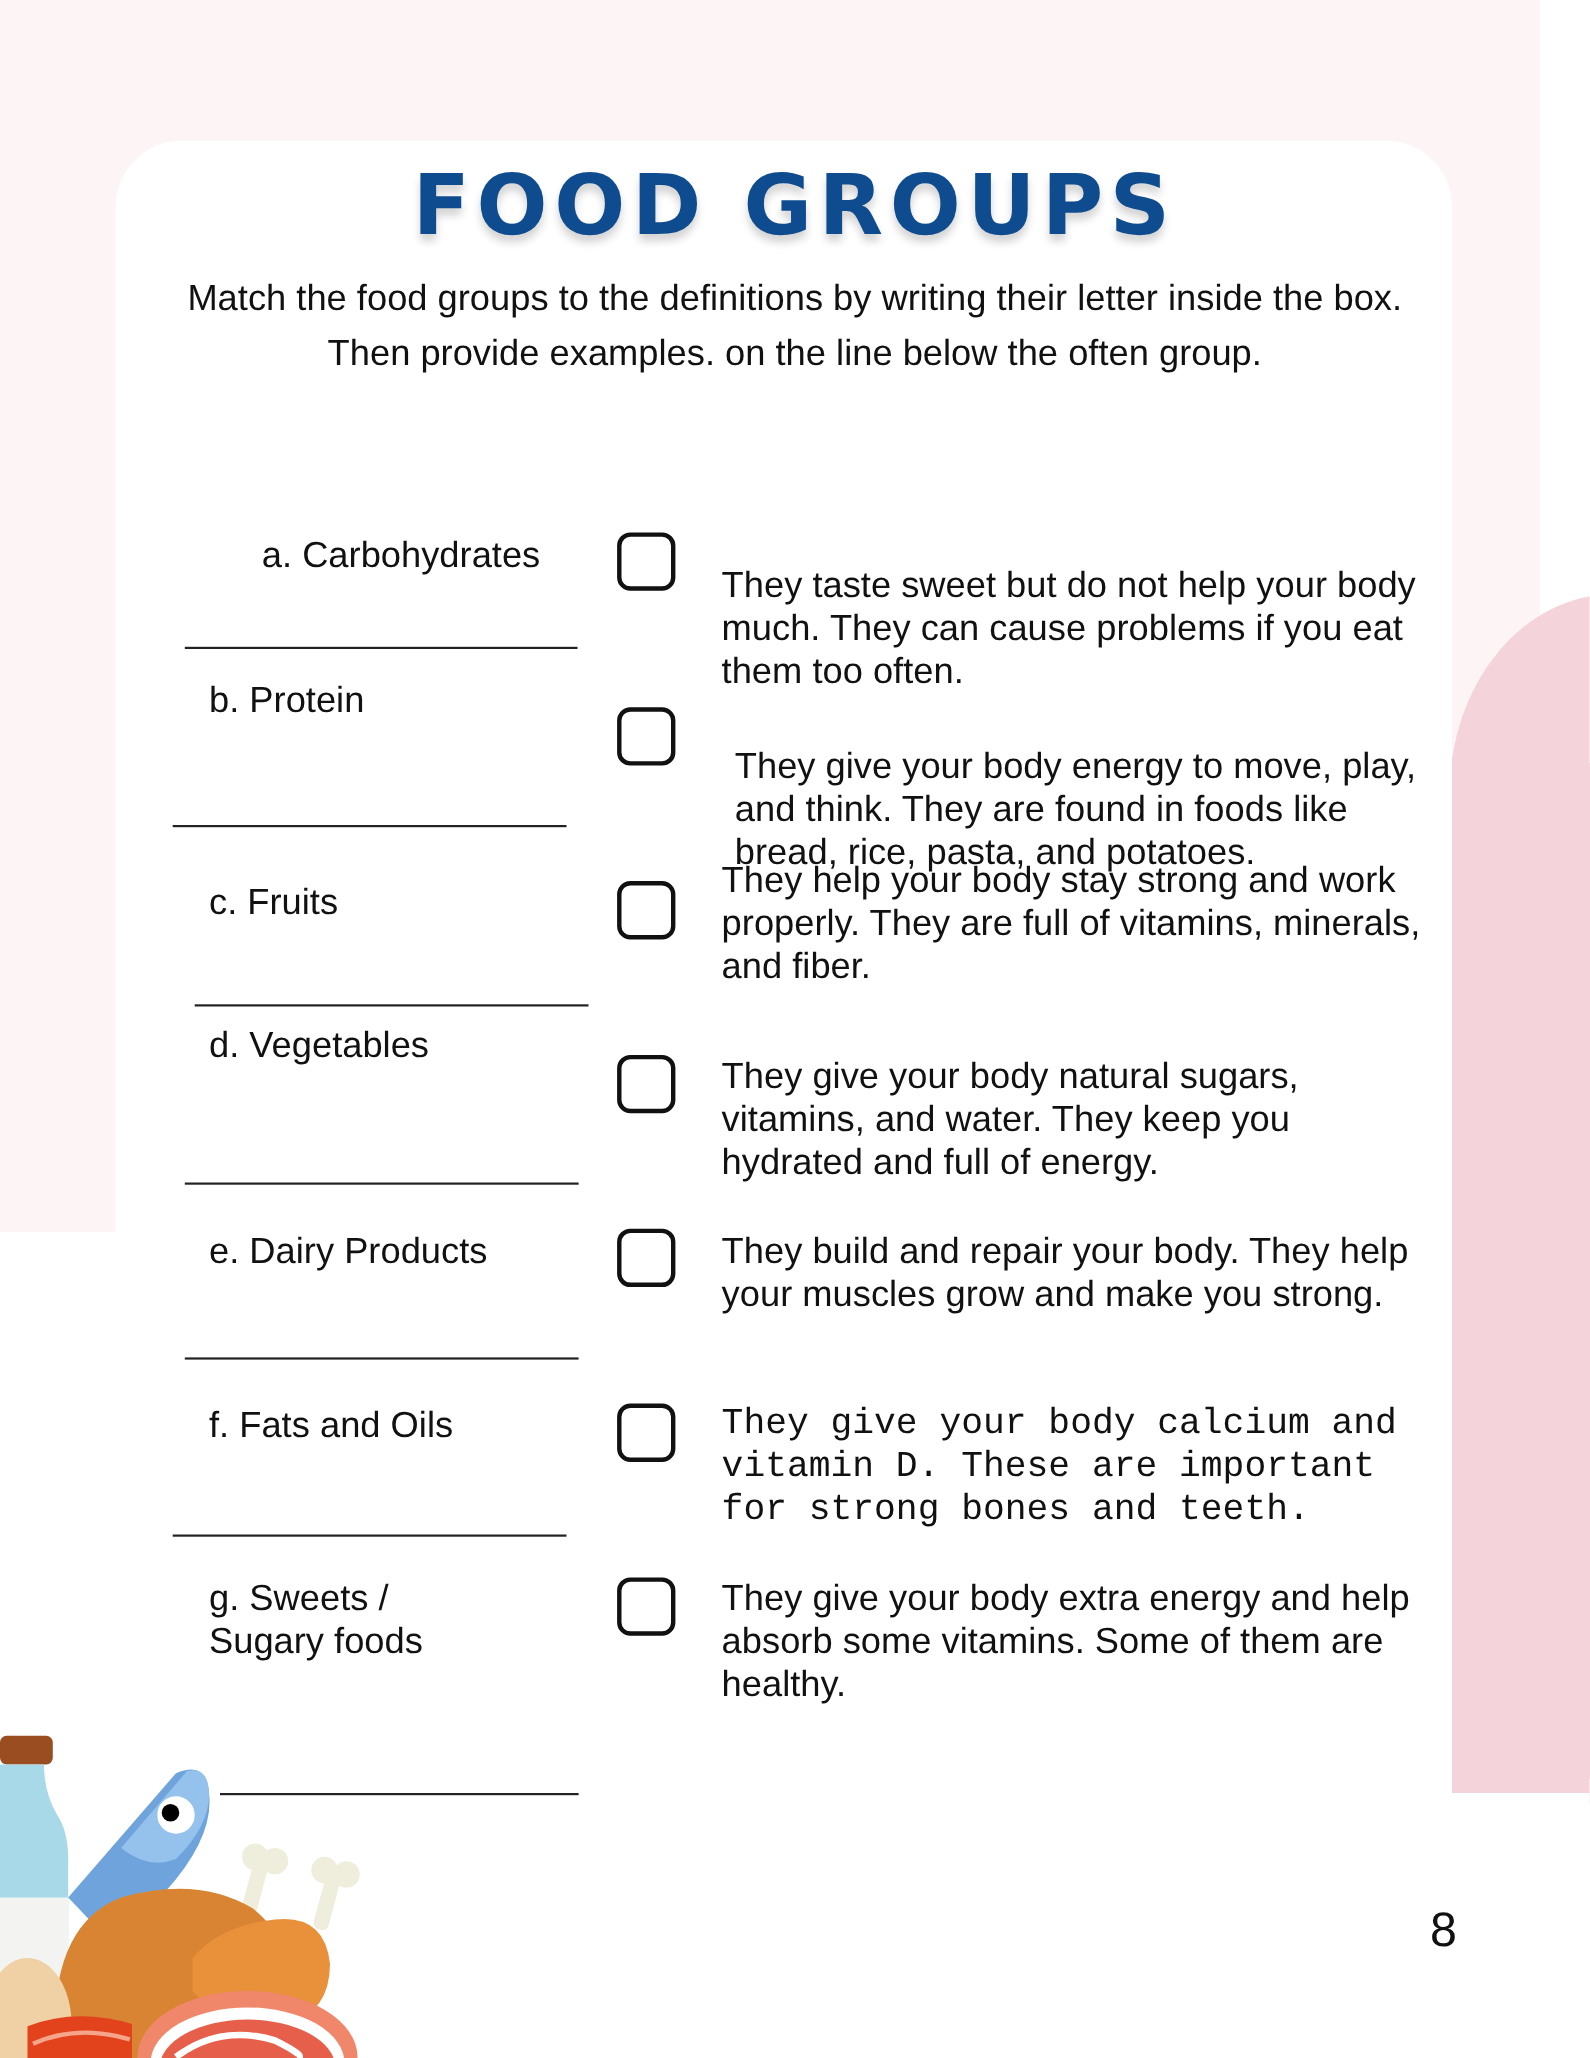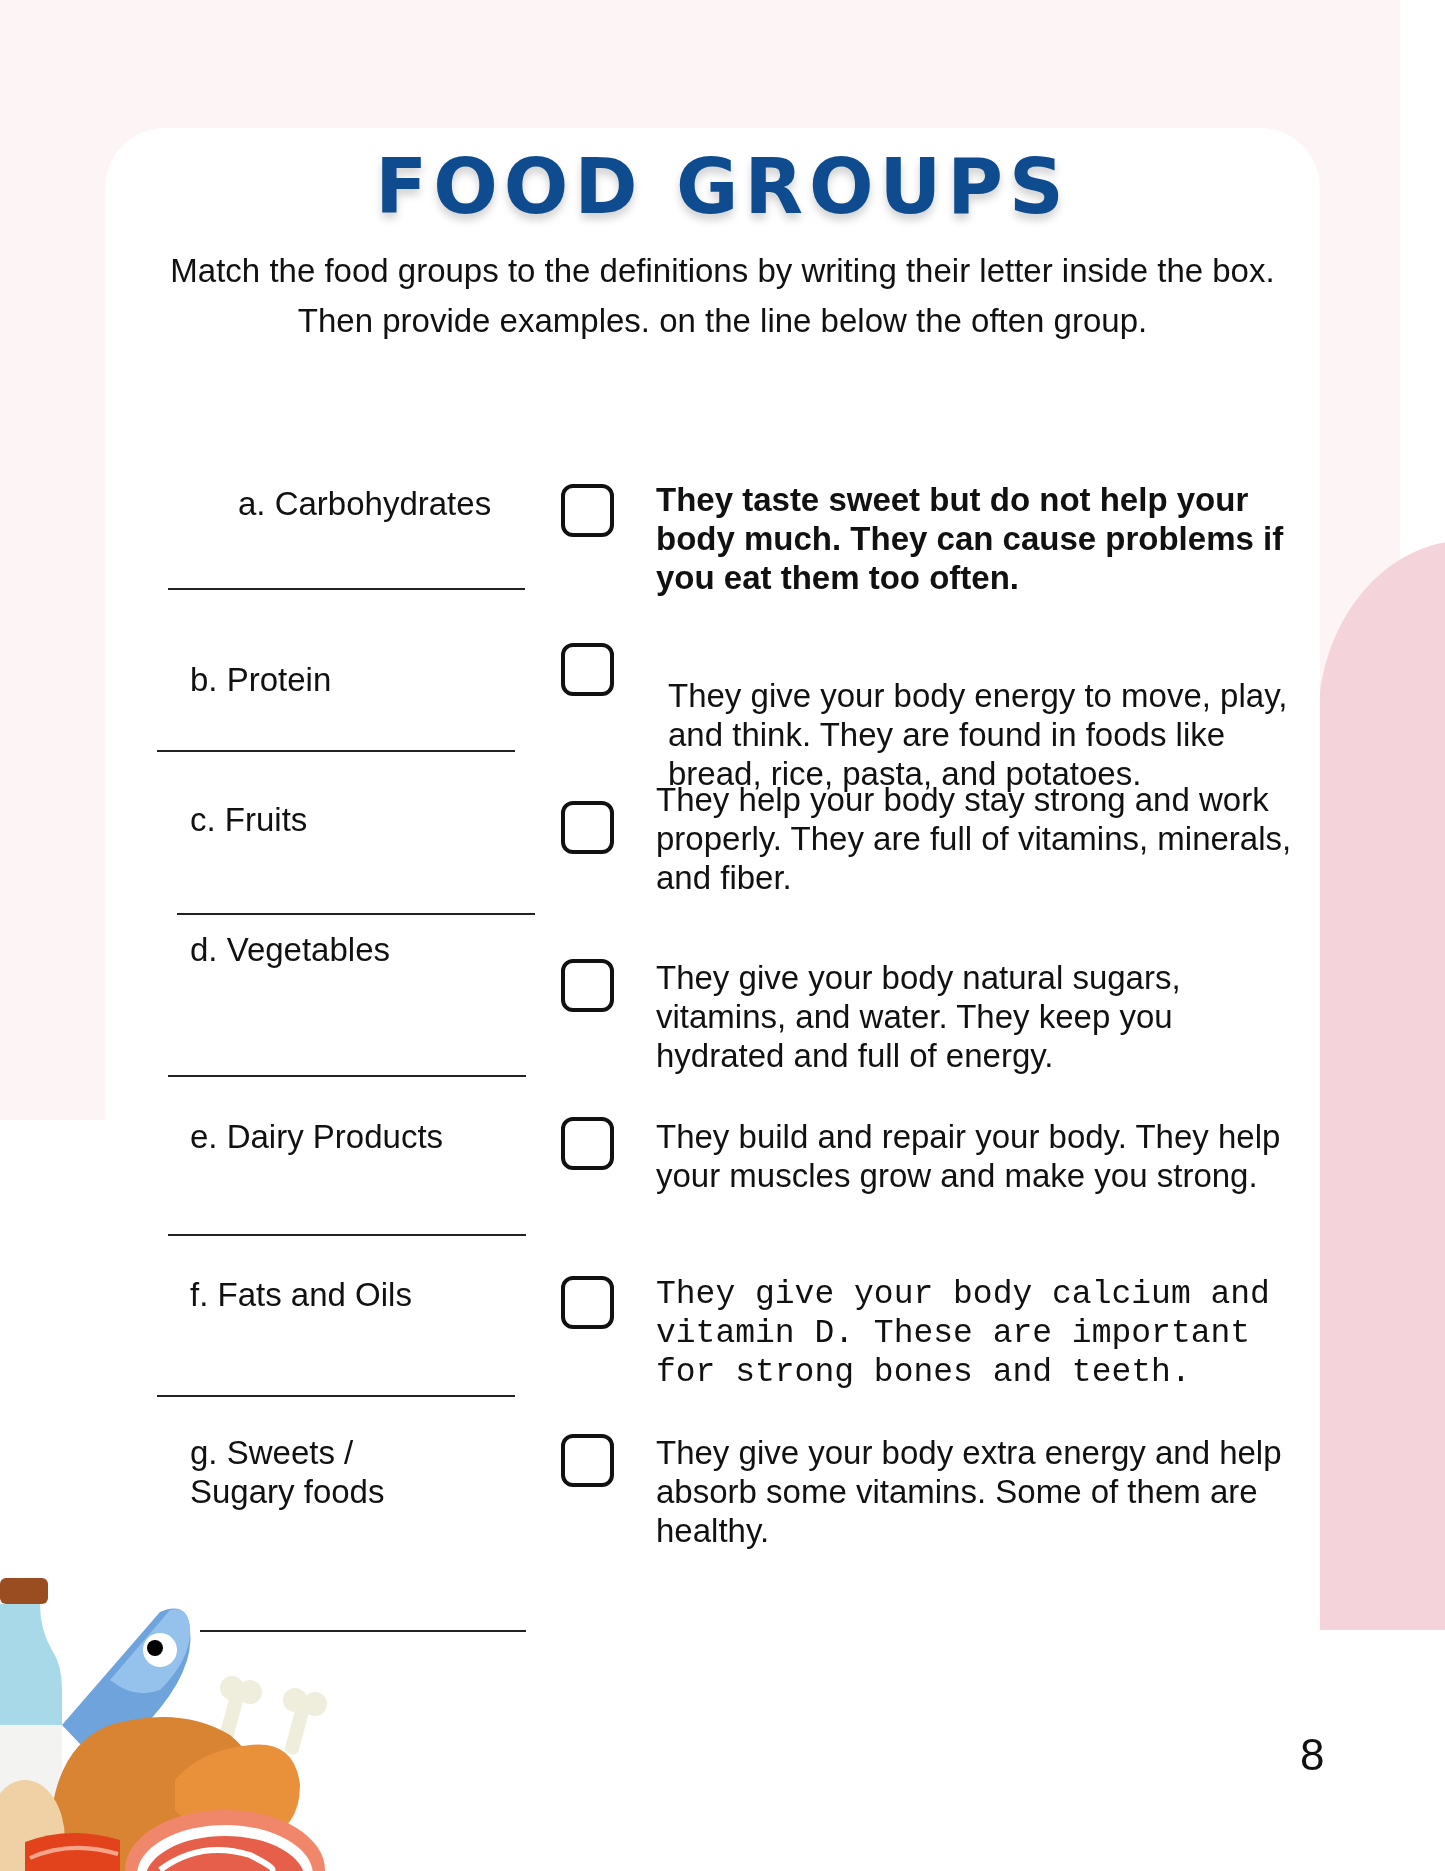--- a/index.html
+++ b/index.html
@@ -62,25 +62,25 @@
 <div class="bg-right-cut"></div>
 <div class="card"></div>
 
 <div class="title">FOOD GROUPS</div>
 <div class="instructions">Match the food groups to the definitions by writing their letter inside the box.  Then provide examples. on the line below the often group.</div>
 
 <div>
   <div class="group-label" style="top:484px;margin-left:48px;">a. Carbohydrates</div>
   <div class="answer-line" style="left:168px;top:588px;width:357px;"></div>
   <div class="match-box" style="top:484px;"></div>
-  <div class="definition" style="top:480px;font-weight:bold;">They taste sweet but do not help your body much. They can cause problems if you eat them too often.</div>
+  <div class="definition" style="top:512px;">They taste sweet but do not help your body much. They can cause problems if you eat them too often.</div>
 </div>
 
 <div>
-  <div class="group-label" style="top:660px;">b. Protein</div>
+  <div class="group-label" style="top:616px;">b. Protein</div>
   <div class="answer-line" style="left:157px;top:750px;width:358px;"></div>
   <div class="match-box" style="top:643px;"></div>
   <div class="definition" style="top:676px;margin-left:12px;">They give your body energy to move, play, and think. They are found in foods like bread, rice, pasta, and potatoes.</div>
 </div>
 
 <div>
   <div class="group-label" style="top:800px;">c. Fruits</div>
   <div class="answer-line" style="left:177px;top:913px;width:358px;"></div>
   <div class="match-box" style="top:801px;"></div>
   <div class="definition" style="top:780px;">They help your body stay strong and work properly. They are full of vitamins, minerals, and fiber.</div>

